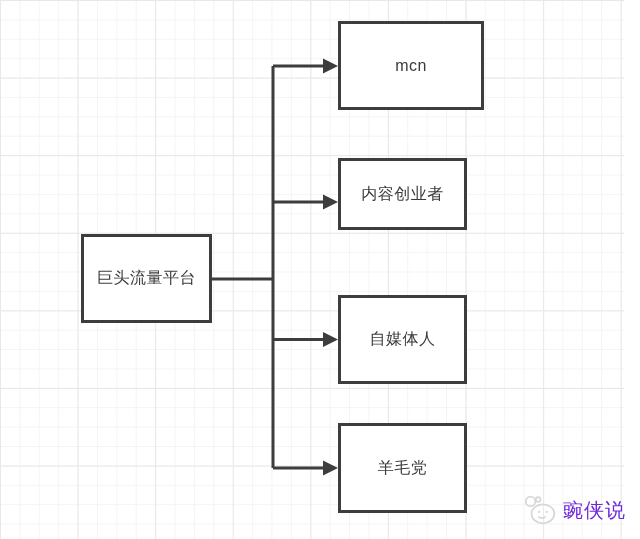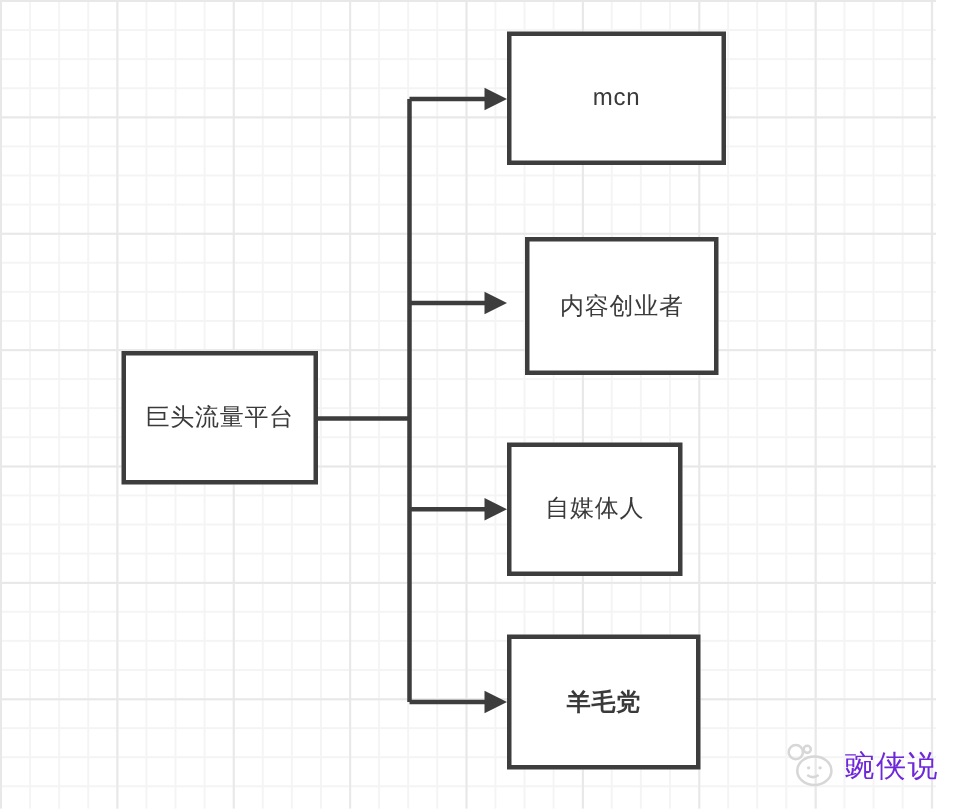--- a/index.html
+++ b/index.html
@@ -38,23 +38,23 @@
     display: flex;
     align-items: center;
     justify-content: center;
     font-size: 16px;
     color: #3a3a3a;
     letter-spacing: 0.5px;
     text-align: center;
   }
   .node-root  { left: 81px;  top: 234px; width: 131px; height: 89px; }
   .node-c0    { left: 338px; top: 21px;  width: 146px; height: 89px; }
-  .node-c1    { left: 338px; top: 158px; width: 129px; height: 92px; margin-left: 12px; }
-  .node-c2    { left: 338px; top: 295px; width: 117px; height: 89px; }
-  .node-c3    { left: 338px; top: 423px; width: 129px; height: 90px; font-weight: bold; }
+  .node-c1    { left: 338px; top: 158px; width: 129px; height: 72px; }
+  .node-c2    { left: 338px; top: 295px; width: 129px; height: 89px; }
+  .node-c3    { left: 338px; top: 423px; width: 129px; height: 90px; }
   .watermark {
     position: absolute;
     right: 14px; bottom: 10px;
     display: flex;
     align-items: center;
     gap: 3px;
     color: #6d28d9;
     font-size: 20px;
     letter-spacing: 1px;
     user-select: none;

